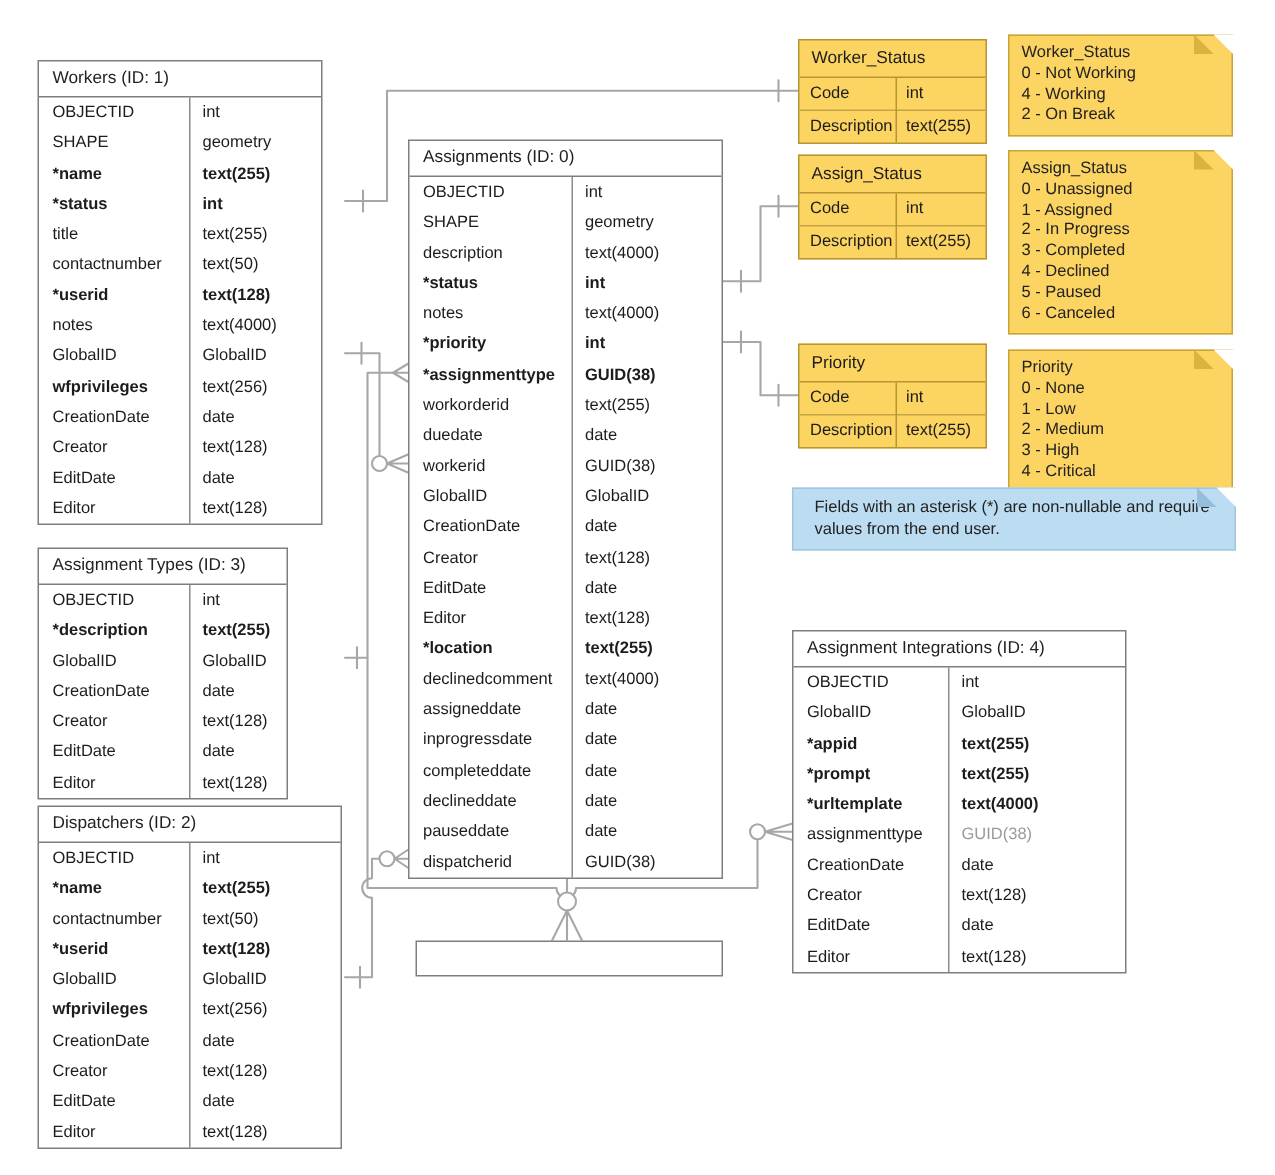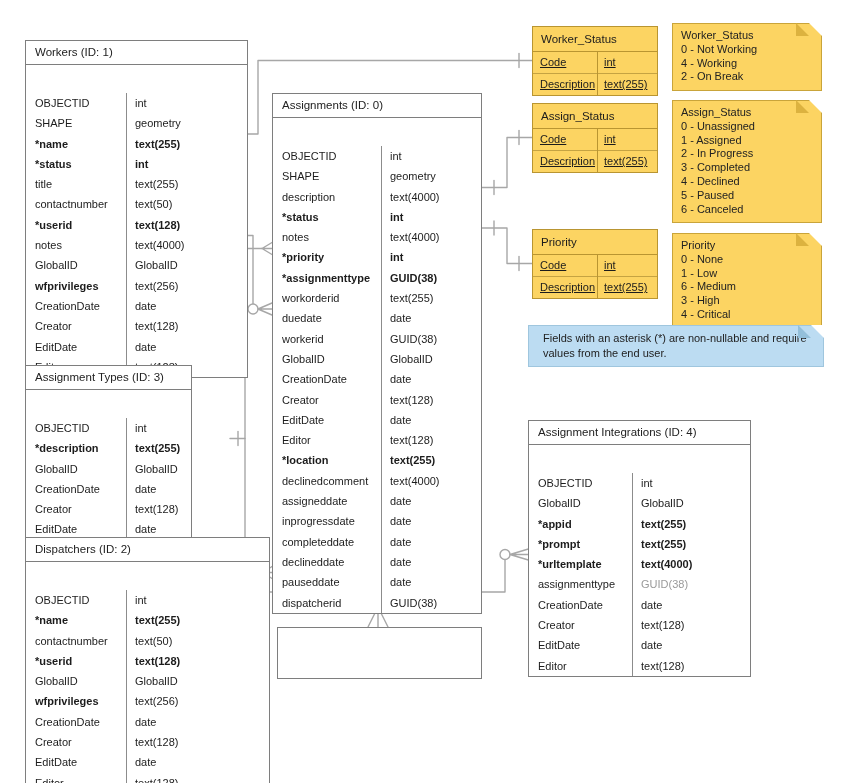--- a/index.html
+++ b/index.html
@@ -5,36 +5,36 @@
   html,body{margin:0;padding:0;background:#ffffff;}
   #canvas{position:relative;width:850px;height:783px;background:#ffffff;overflow:hidden;
           font-family:"Liberation Sans","DejaVu Sans",sans-serif;}
   svg.wires{position:absolute;left:0;top:0;z-index:1;}
 
   
   .tbl{position:absolute;background:#ffffff;border:1px solid #7e7e7e;color:#1c1c1c;
        font-size:11px;z-index:2;box-sizing:border-box;}
   .tbl .hdr{height:23px;line-height:23px;border-bottom:1px solid #7e7e7e;padding-left:9px;
             font-size:11.5px;color:#222;white-space:nowrap;overflow:hidden;}
-  .tbl .body{position:relative;margin-top:28px;}
+  .tbl .body{position:relative;}
   .tbl .vdiv{position:absolute;top:0;bottom:0;width:1px;background:#8c8c8c;}
   .row{display:flex;height:20.3px;line-height:20.3px;white-space:nowrap;}
   .cell{overflow:hidden;}
   .cell.name{padding-left:9px;width:var(--ncol);flex:none;box-sizing:border-box;}
   .cell.type{padding-left:9px;flex:1;}
   .b{font-weight:bold;}
   .muted{color:#9a9a9a;}
 
   
   .enum{position:absolute;background:#fcd462;border:1px solid #b99531;color:#1c1c1c;
         font-size:11px;z-index:2;box-sizing:border-box;}
   .enum .hdr{height:24px;line-height:24px;border-bottom:1px solid #b99531;padding-left:8px;
              font-size:11.5px;white-space:nowrap;}
   .enum .body{position:relative;}
-  .enum .row{height:21px;line-height:21px;text-decoration:underline;}
+  .enum .row{height:21px;line-height:21px;}
   .enum .row + .row{border-top:1px solid #c5a342;}
   .enum .vdiv{position:absolute;top:0;bottom:0;width:1px;background:#b99531;}
   .enum .cell.name{padding-left:7px;width:var(--ncol);flex:none;box-sizing:border-box;}
   .enum .cell.type{padding-left:7px;flex:1;}
 
   
   .note{position:absolute;background:#fcd462;border:1px solid #c9a43a;box-sizing:border-box;
         width:150px;padding:5px 8px 6px 8px;font-size:11px;line-height:13.8px;color:#222;
         z-index:2;}
   .note .nline{white-space:nowrap;}
@@ -82,21 +82,21 @@
       <path d="M482 228 H507 V263.5 H532"></path>
       <path d="M494 221 V235"></path>
       <path d="M519 256.5 V270.5"></path>
 
       <path d="M378 583 V595"></path>
       <circle cx="378" cy="601" r="6" fill="#ffffff"></circle>
       <path d="M378 607 L368 627 M378 607 L378 627 M378 607 L388 627"></path>
     </g>
   </svg>
 
-  <div class="tbl" style="left:25px;top:40px;width:223px;--ncol:100px">
+  <div class="tbl" style="left:25px;top:40px;width:190px;--ncol:100px">
     <div class="hdr">Workers (ID: 1)</div>
     <div class="body">
 
         <div class="row">
           <span class="cell name">OBJECTID</span>
           <span class="cell type">int</span>
         </div>
 
         <div class="row">
           <span class="cell name">SHAPE</span>
@@ -203,21 +203,21 @@
 
         <div class="row">
           <span class="cell name">Editor</span>
           <span class="cell type">text(128)</span>
         </div>
 
       <div class="vdiv" style="left:100px"></div>
     </div>
   </div>
 
-  <div class="tbl" style="left:25px;top:537px;width:245px;--ncol:100px">
+  <div class="tbl" style="left:25px;top:537px;width:203px;--ncol:100px">
     <div class="hdr">Dispatchers (ID: 2)</div>
     <div class="body">
 
         <div class="row">
           <span class="cell name">OBJECTID</span>
           <span class="cell type">int</span>
         </div>
 
         <div class="row">
           <span class="cell name b">*name</span>
@@ -526,21 +526,21 @@
       <div class="nline">4 - Declined</div>
       <div class="nline">5 - Paused</div>
       <div class="nline">6 - Canceled</div>
     <span class="fold"></span>
   </div>
 
   <div class="note" style="left:672px;top:233px">
     <div class="nline">Priority</div>
       <div class="nline">0 - None</div>
       <div class="nline">1 - Low</div>
-      <div class="nline">6 - Medium</div>
+      <div class="nline">2 - Medium</div>
       <div class="nline">3 - High</div>
       <div class="nline">4 - Critical</div>
     <span class="fold"></span>
   </div>
 
   <div class="note blue" style="left:528px;top:325px">
     <span>Fields with an asterisk (*) are non-nullable and require values from the end user.</span>
     <span class="fold"></span>
   </div>
 

